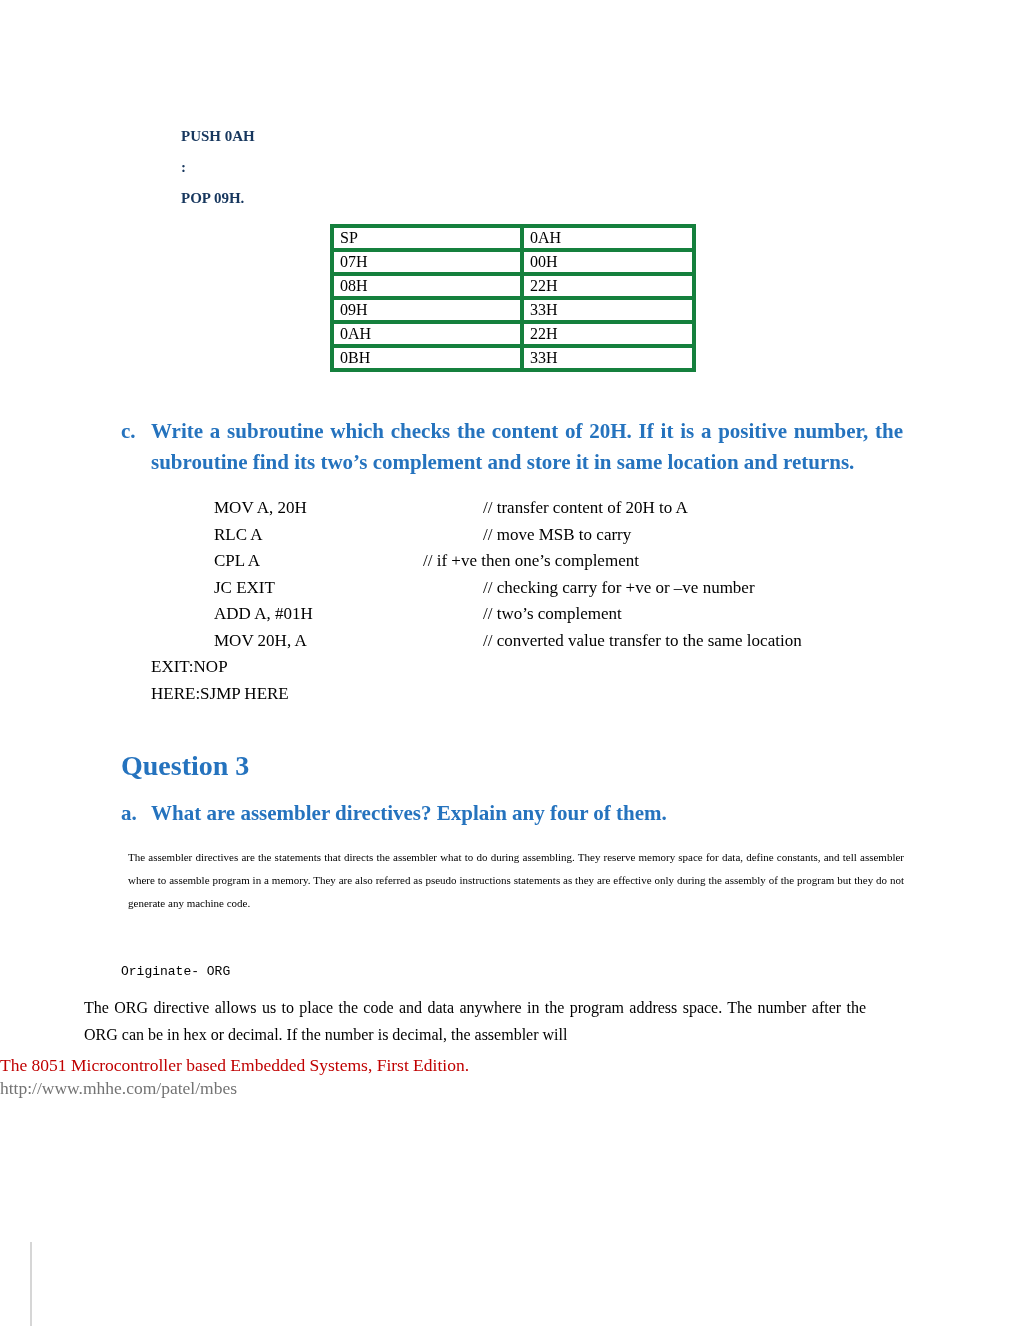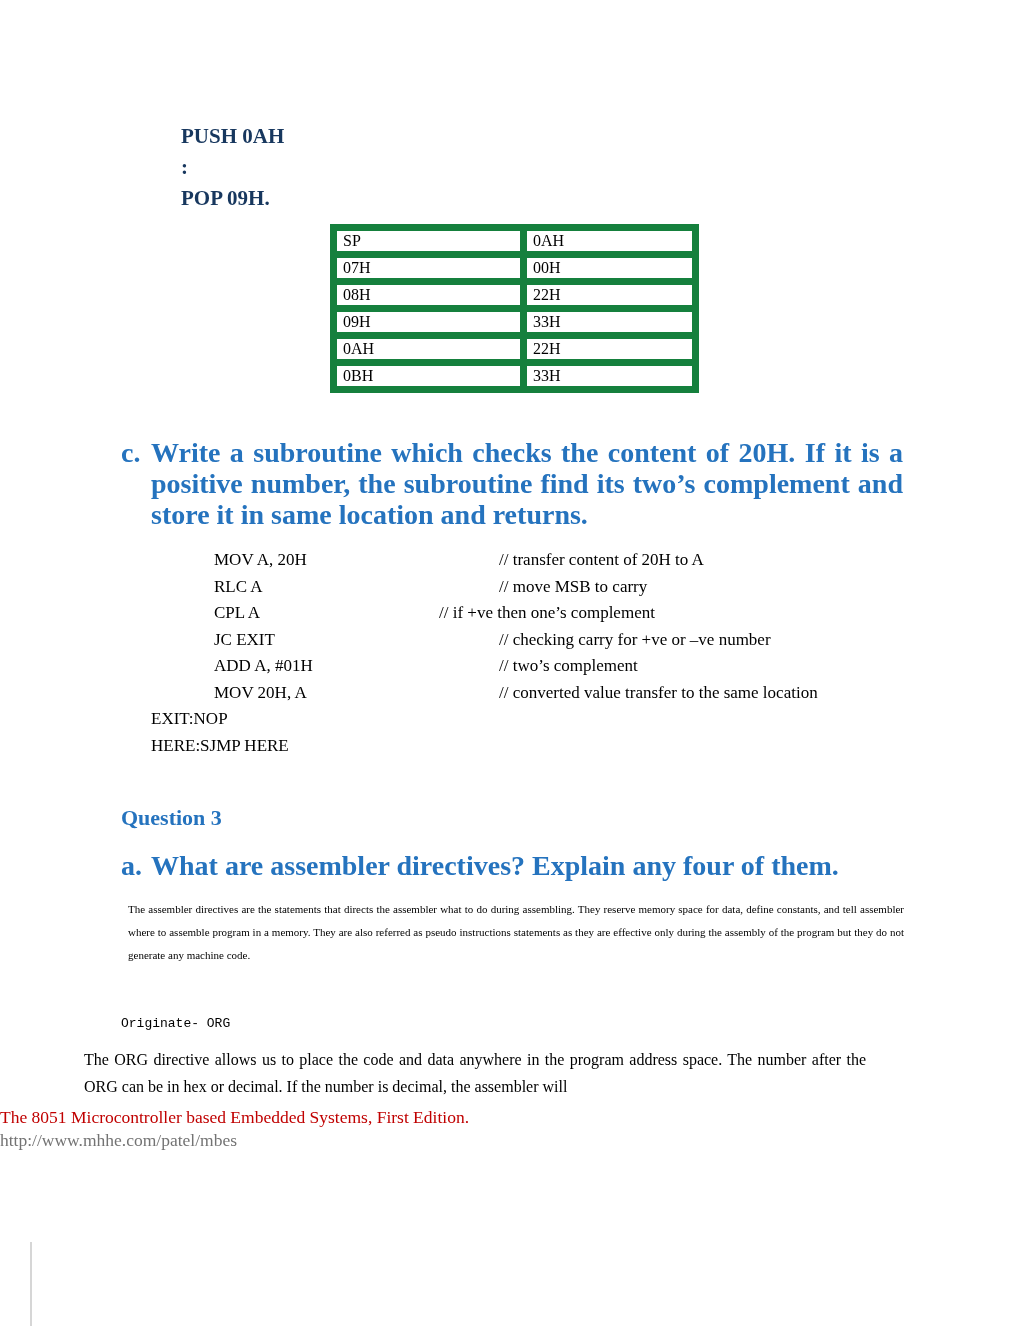--- a/index.html
+++ b/index.html
@@ -13,79 +13,79 @@
     background: #ffffff;
     overflow: hidden;
   }
 
   
   .top-code {
     padding-top: 121px;
     margin-left: 181px;
     color: #17375E;
     font-weight: bold;
-    font-size: 21px;
+    font-size: 15px;
     line-height: 31px;
   }
 
   
   .mem-table {
     margin: 10px 0 0 330px;
     border-collapse: collapse;
     font-size: 16px;
   }
   .mem-table td {
-    border: 7px solid #15803d;
+    border: 4px solid #15803d;
     width: 190px;
     height: 22px;
     padding: 0 4px 0 6px;
     line-height: 20px;
     vertical-align: middle;
   }
   .mem-table td:last-child { width: 172px; }
 
   
   .hang-heading {
     margin: 44px 121px 0 121px;
     width: 782px;
     color: #2573BE;
     font-weight: bold;
-    font-size: 28px;
+    font-size: 21px;
     line-height: 31px;
     text-align: justify;
     padding-left: 30px;
     text-indent: -30px;
   }
   .hang-heading .list-label {
     display: inline-block;
     width: 30px;
     text-indent: 0;
   }
 
   
   .sub-code {
     margin: 17px 0 0 151px;
     font-size: 17px;
     line-height: 26.5px;
   }
-  .sub-line { display: flex; gap: 16px; }
+  .sub-line { display: flex; }
   .sub-line .instr {
     margin-left: 63px;
     width: 269px;
     flex: 0 0 auto;
   }
   
   .sub-line:nth-child(3) .instr { width: 209px; }
   .tail-line { }
 
   .q-title {
     margin: 44px 0 0 121px;
     color: #2573BE;
     font-weight: bold;
-    font-size: 22px;
+    font-size: 28px;
     line-height: 30px;
   }
 
   .part-heading {
     margin-top: 17px;
   }
 
   .body-par {
     margin: 17px 121px 0 128px;
     width: 776px;

